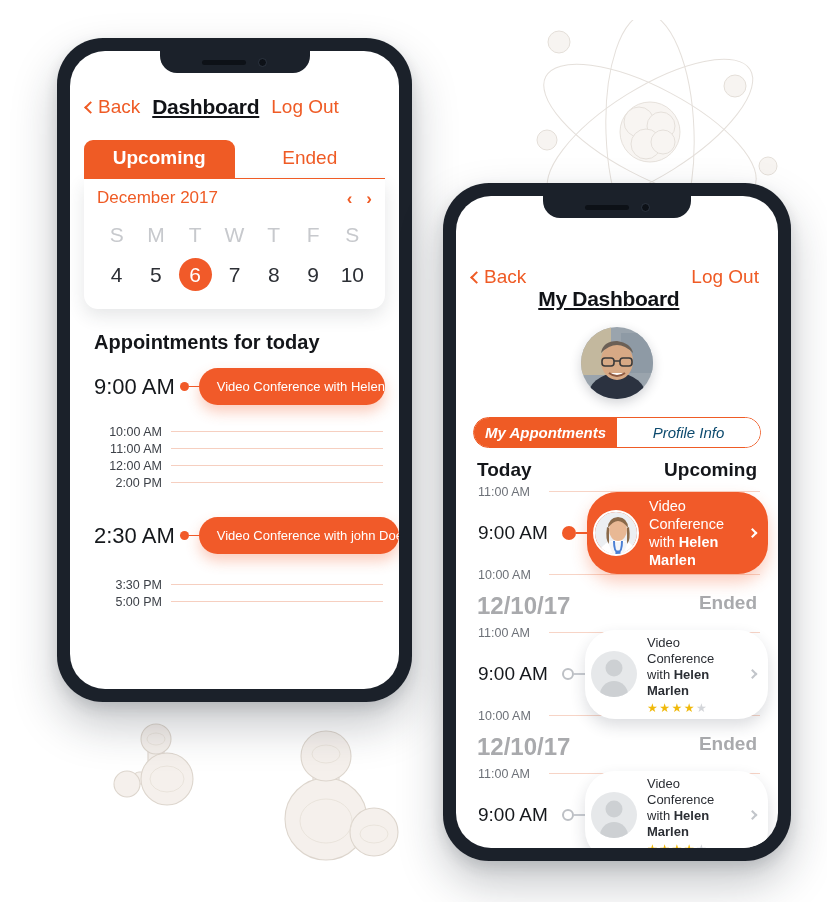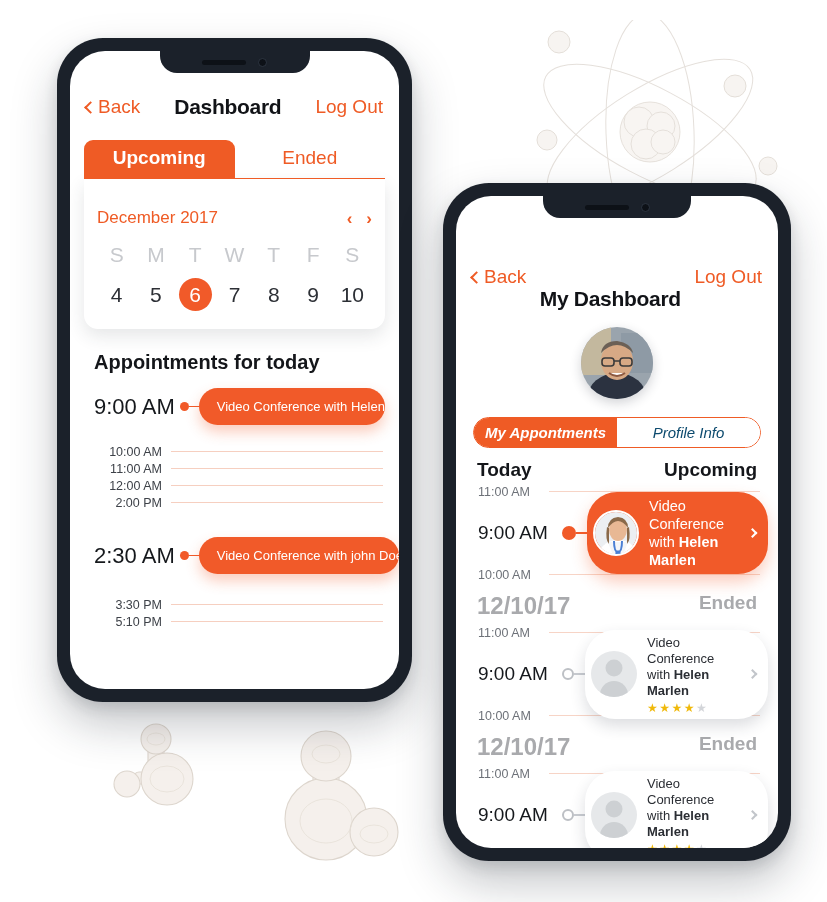--- a/index.html
+++ b/index.html
@@ -57,33 +57,33 @@
   #phone-right { left: 443px; top: 183px; width: 348px; height: 678px; }
 
   #phone-left .notch  { width: 150px; height: 22px; }
   #phone-right .notch { width: 148px; height: 22px; }
 
   
   .topbar {
     position: relative;
     display: flex;
     align-items: center;
-    justify-content: space-between;
     padding: 0 16px;
     z-index: 10;
+    gap: 12px;
   }
   .nav-back {
     display: flex;
     align-items: center;
     gap: 3px;
     color: #ef5b25;
     font-size: 19px;
   }
   .chev-left { display: block; width: 9px; height: 9px; border-left: 2.6px solid #ef5b25; border-bottom: 2.6px solid #ef5b25; transform: rotate(45deg); }
-  .nav-title { font-weight: bold; color: #111317; letter-spacing: -.3px; }
+  .nav-title { font-weight: bold; color: #111317; letter-spacing: -.3px; text-decoration: underline; }
   .nav-logout { color: #ef5b25; font-size: 19px; }
 
   
   #phone-left .topbar { margin-top: 44px; }
   #phone-left .nav-title { font-size: 21px; }
 
   .tabs-row {
     display: flex;
     margin: 21px 14px 0 14px;
     position: relative;
@@ -99,21 +99,21 @@
   .tab.active { background: #ef5b25; color: #fff; font-weight: bold; }
   .tab.inactive { color: #ef5b25; border-bottom: 1.5px solid #ef5b25; }
 
   .calendar-card {
     margin: 0 14px;
     background: #fff;
     border-radius: 0 0 14px 14px;
     box-shadow: 0 7px 18px rgba(40,46,60,.12);
     padding: 9px 13px 18px;
   }
-  .cal-head { display: flex; align-items: center; justify-content: space-between; margin-top: 20px; }
+  .cal-head { display: flex; align-items: center; justify-content: space-between; }
   .cal-month { color: #ef5b25; font-size: 17px; }
   .cal-arrows { display: flex; gap: 14px; align-items: center; }
   .cal-arrow { color: #ef5b25; font-size: 17px; font-weight: bold; line-height: 1; }
 
   .cal-dows, .cal-days { display: flex; }
   .cal-dows { margin-top: 15px; }
   .cal-days { margin-top: 11px; align-items: center; }
   .cal-dow, .cal-day {
     flex: 1;
     text-align: center;
@@ -394,21 +394,21 @@
         <div class="appt-conn"></div>
         <div class="appt-pill">Video Conference with john Doe</div>
       </div>
 
       <div class="slot-list" style="margin-top:22px">
         <div class="slot-row">
             <div class="slot-label">3:30 PM</div>
             <div class="slot-rule"></div>
           </div>
         <div class="slot-row">
-            <div class="slot-label">5:10 PM</div>
+            <div class="slot-label">5:00 PM</div>
             <div class="slot-rule"></div>
           </div>
       </div>
     </div>
   </div>
 
   <div class="phone" id="phone-right">
     <div class="phone-screen">
       <div class="notch">
         <div class="notch-speaker"></div>

